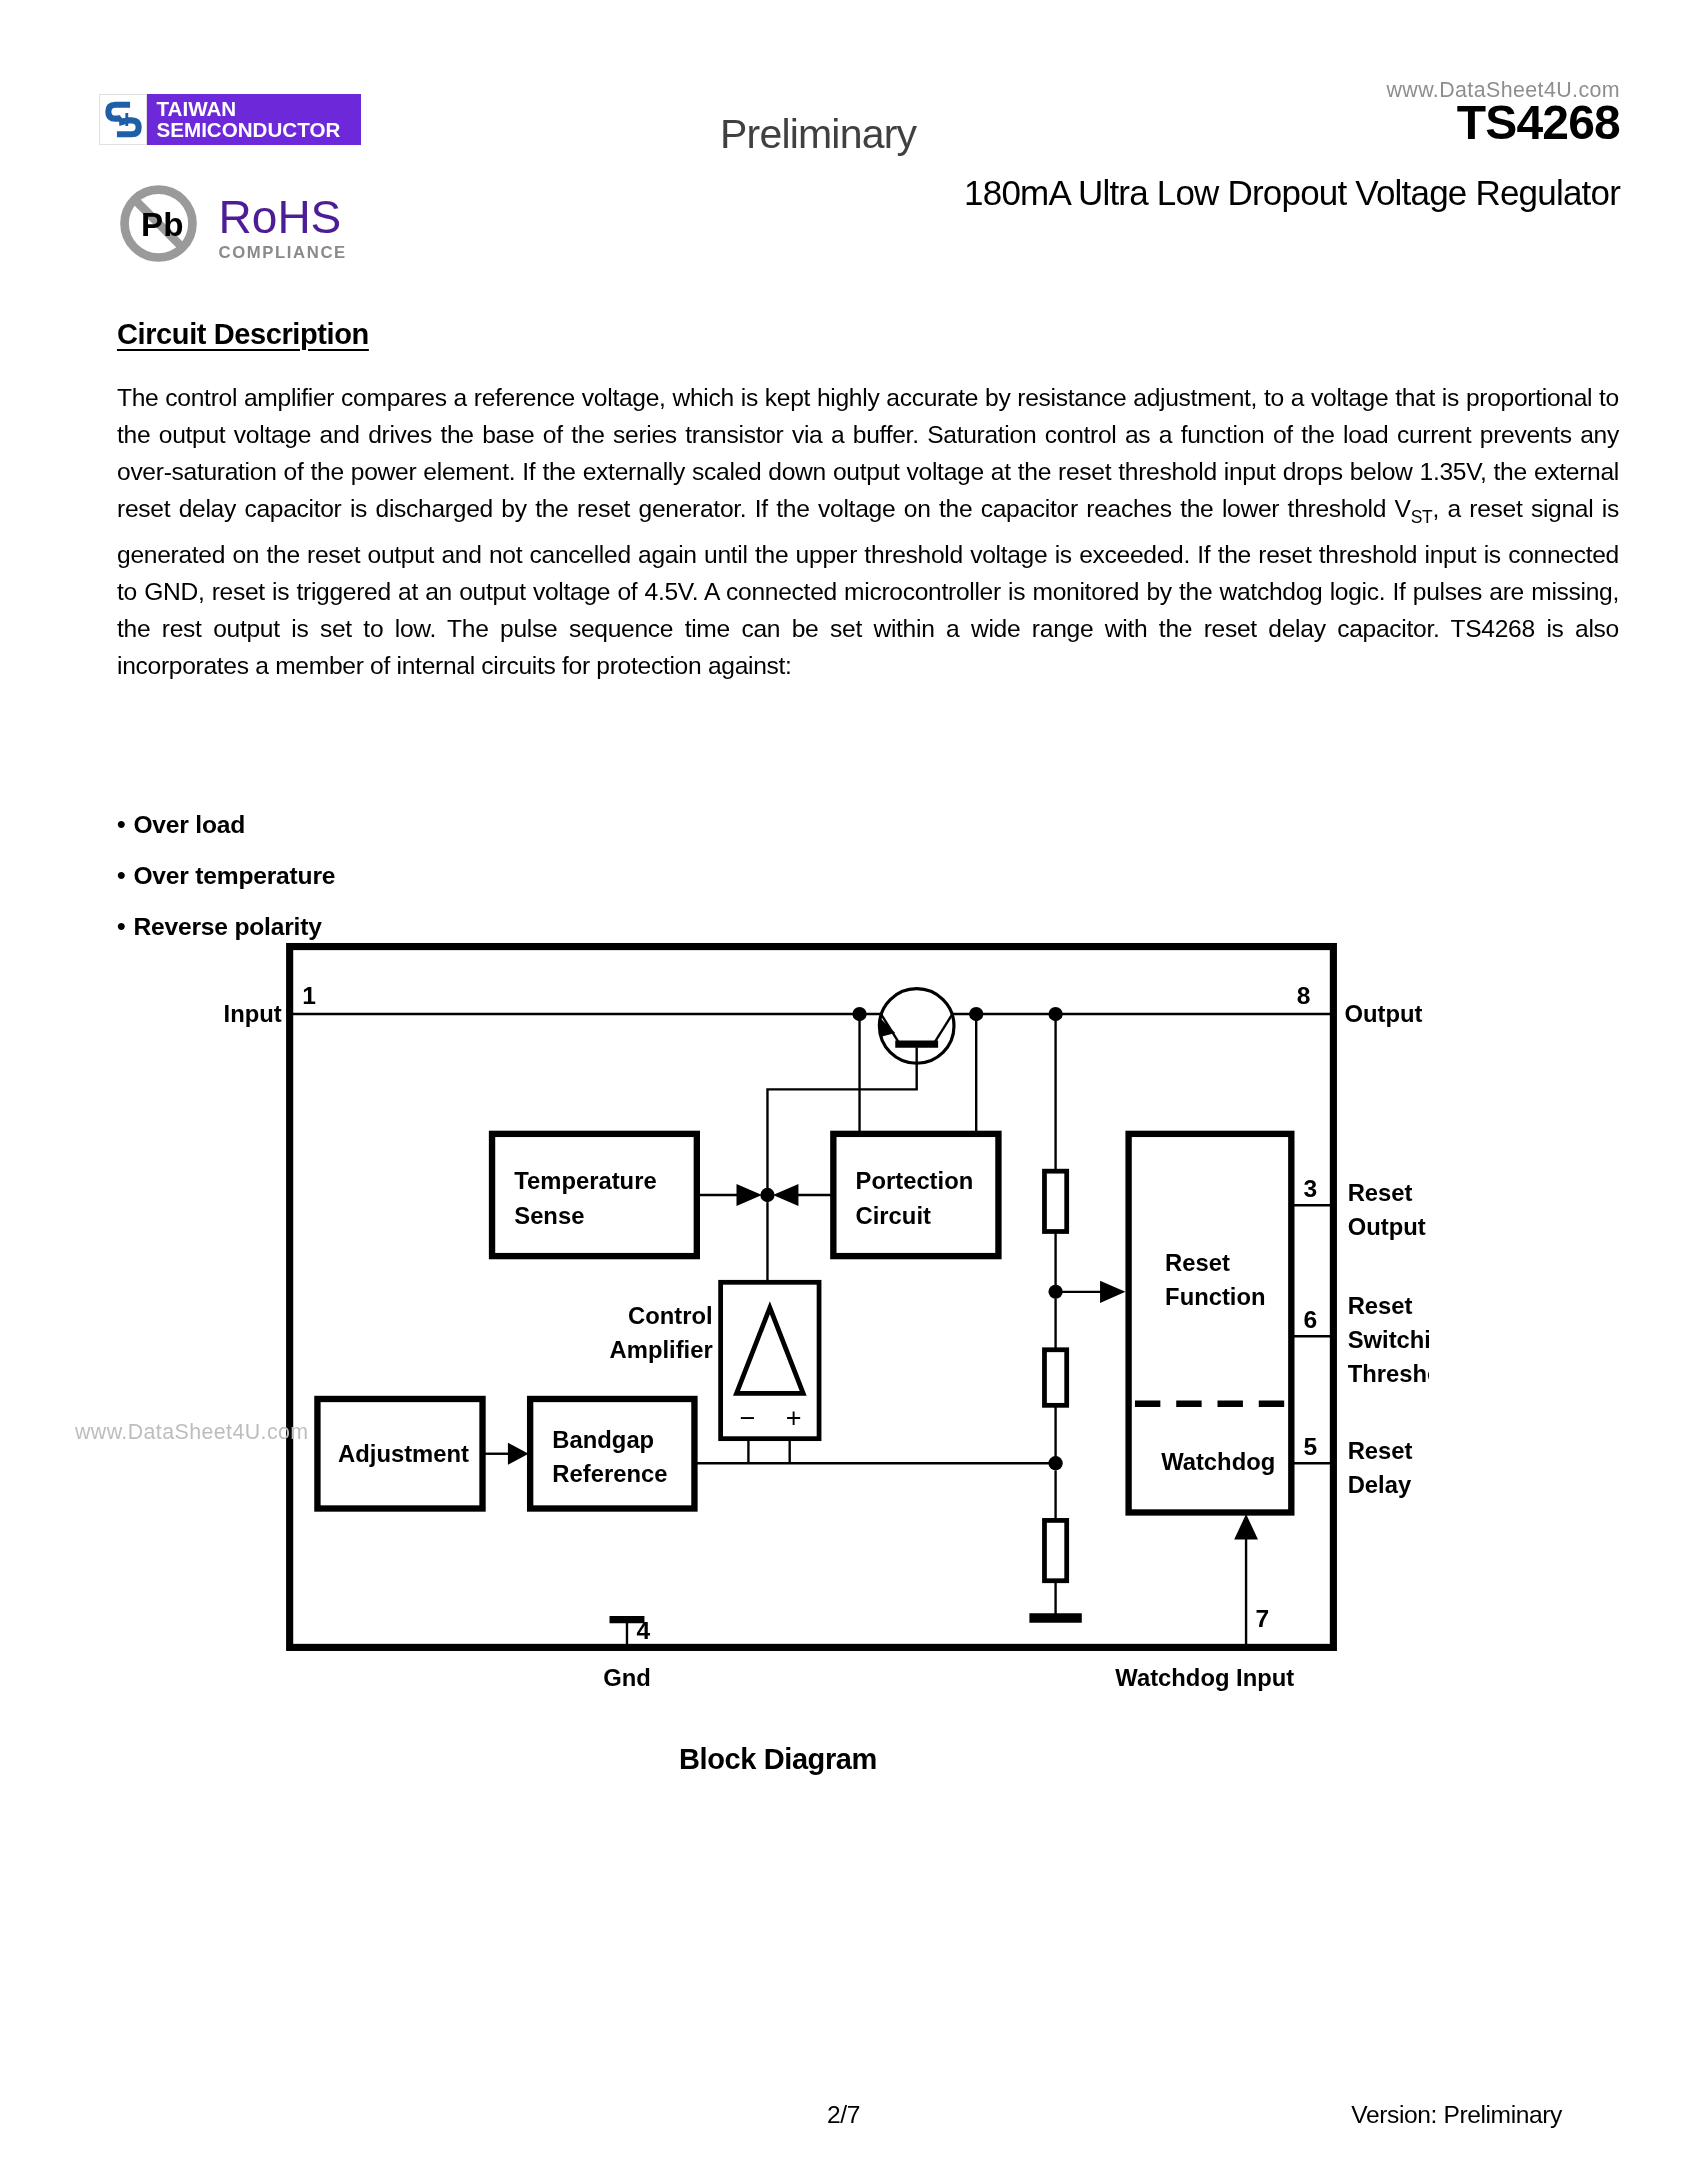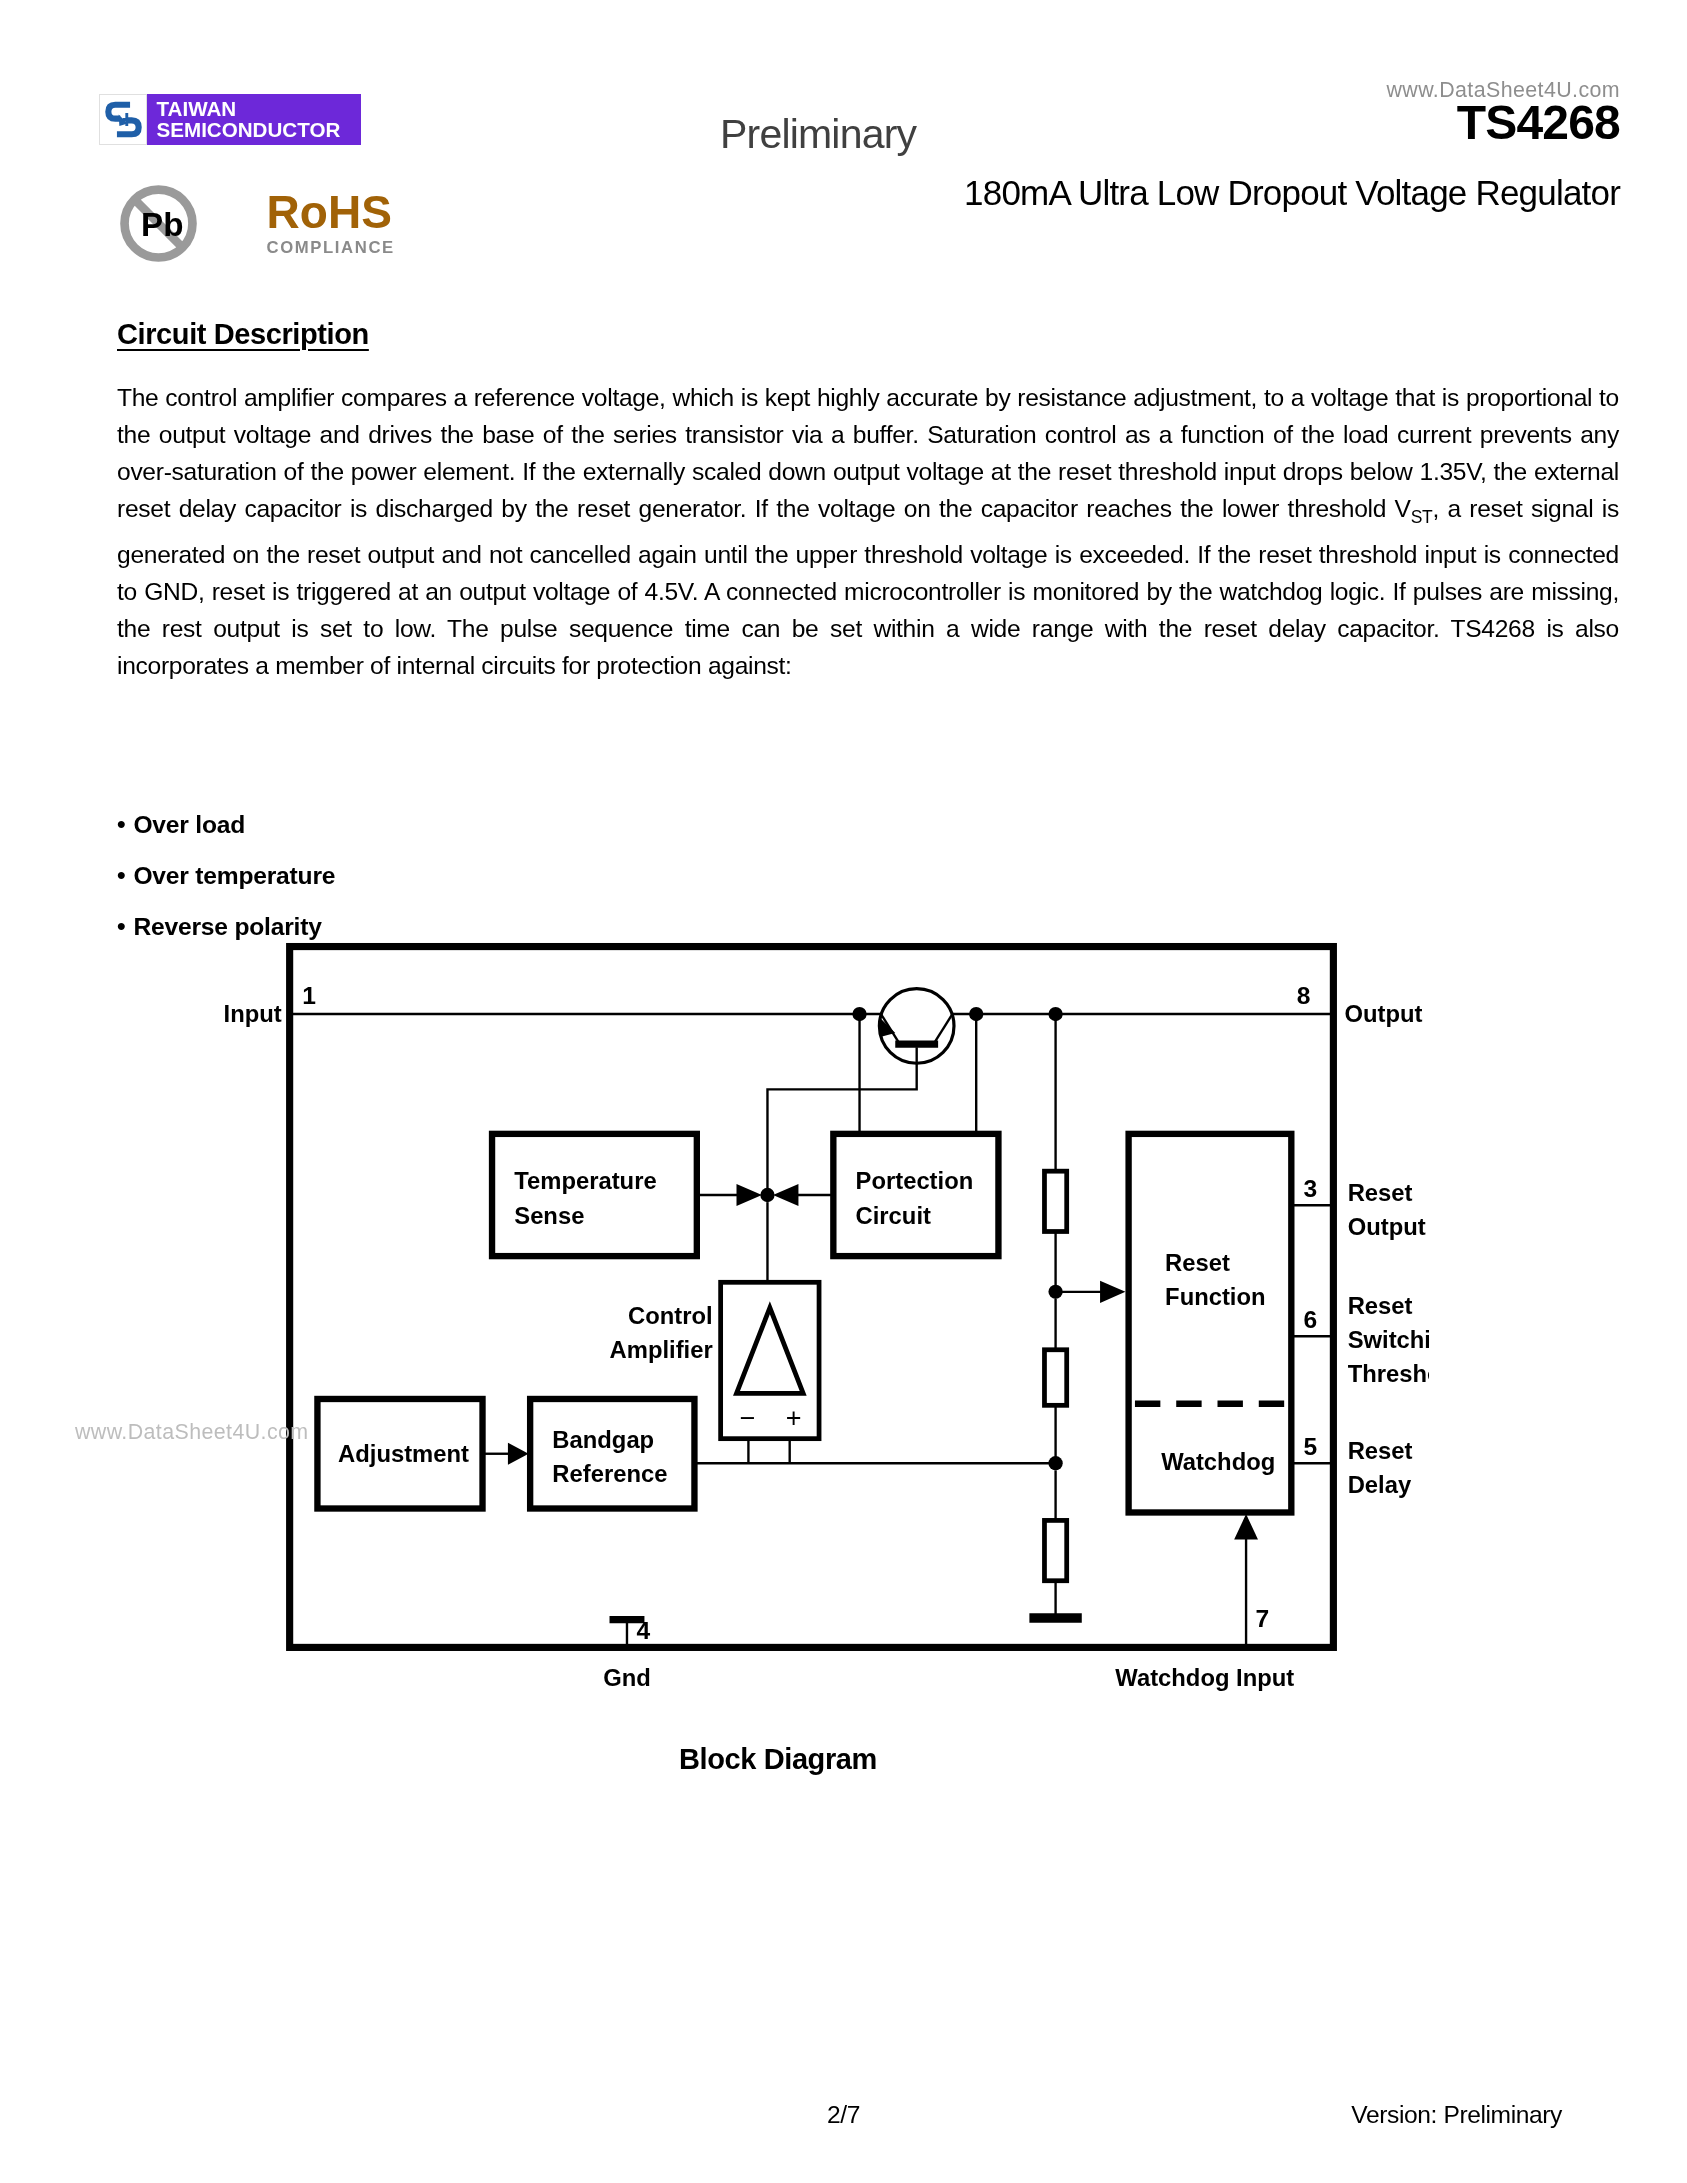--- a/index.html
+++ b/index.html
@@ -14,24 +14,24 @@
   .tsc-logo { left:99px; top:94px; height:51px; display:flex; }
   .tsc-logo .mono-cell {
     width:48px; height:51px; background:#fff; border:0.8px solid #e0e0e0;
     display:flex; align-items:center; justify-content:center;
   }
   .tsc-logo .name-cell {
     background:#6d28d9; color:#fff; height:51px; padding:4px 12.7px 0 9.5px;
     font-weight:bold; font-size:20.6px; line-height:21.4px; letter-spacing:0px;
     min-width:214px;
   }
-  .rohs { left:119px; top:184px; display:flex; align-items:center;gap:48px; }
+  .rohs { left:119px; top:184px; display:flex; align-items:flex-end; }
   .pb-badge { width:79px; height:79px; position:relative; }
   .rohs-texts { margin-left:20.6px; }
-  .rohs-title { font-size:46px; font-weight:bold; color:#a16207; line-height:46px; }
+  .rohs-title { font-size:46px; font-weight:normal; color:#4c1d95; line-height:46px; }
   .rohs-sub { font-size:16.7px; font-weight:bold; color:#8a8a8a; letter-spacing:1.6px; margin-top:3.2px; }
 
   .wm-top { right:67px; top:78px; font-size:21.4px; color:#8e8e8e; letter-spacing:0.4px; }
   .part-no { right:67px; top:95px; font-size:48px; font-weight:bold; letter-spacing:-0.8px; }
   .prelim { left:720px; top:111px; font-size:41px; font-weight:normal; color:#404040; letter-spacing:-0.8px; }
   .doc-title { right:67px; top:168px; text-align:right; font-size:35px; letter-spacing:-0.8px; line-height:49px; }
 
   
   .sec-head {
     left:117px; top:318px; font-size:29px; font-weight:bold;

